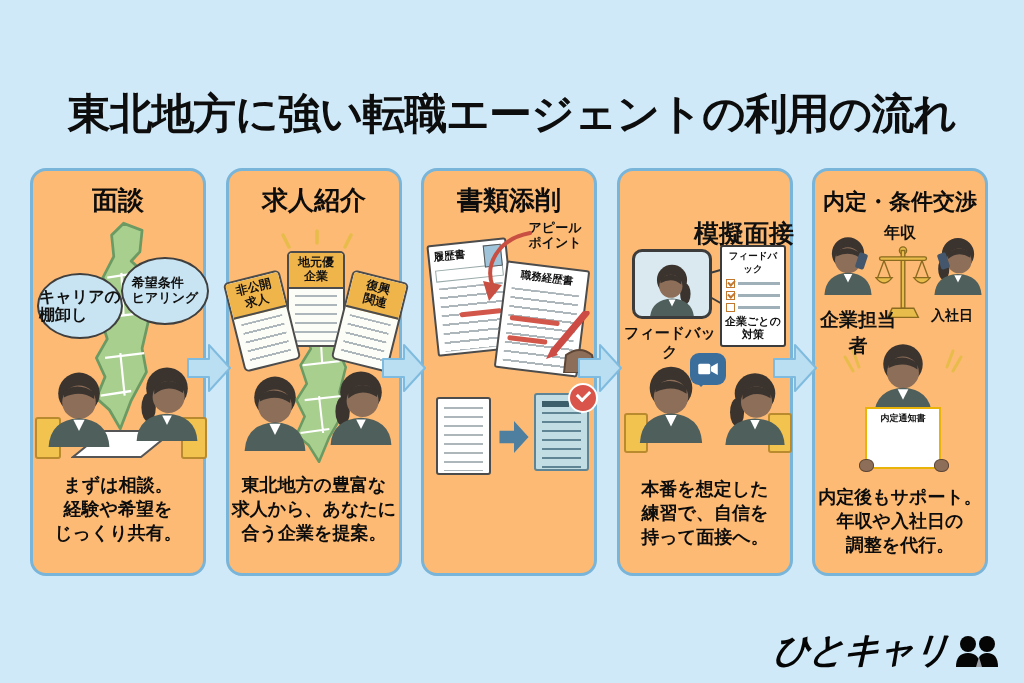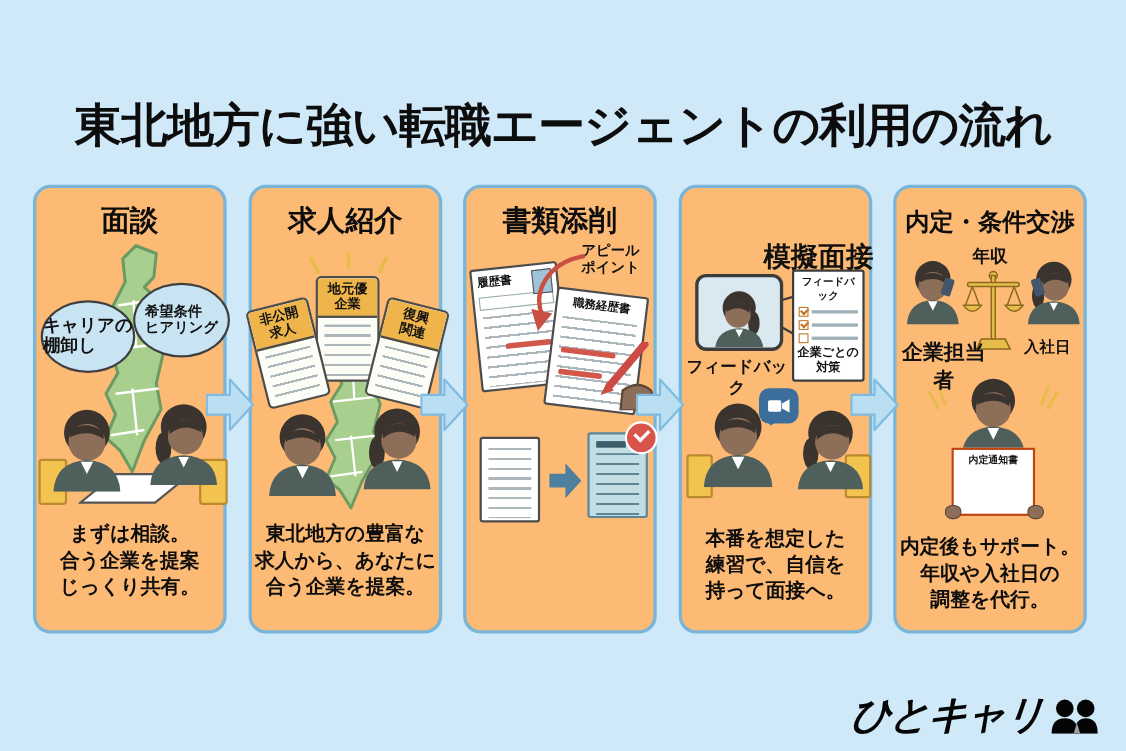--- a/index.html
+++ b/index.html
@@ -88,21 +88,21 @@
     position:absolute;left:70px;top:182px;width:36px;height:32px;background:#3c6e9c;
     border-radius:9px;display:flex;align-items:center;justify-content:center;z-index:4;
   }
   .cam-bubble::after{
     content:"";position:absolute;left:6px;bottom:-7px;border:5px solid transparent;border-top-color:#3c6e9c;
   }
   
   .mini-label{position:absolute;font-weight:700;text-align:center;z-index:3;}
   .phone{position:absolute;width:9px;height:16px;background:#44566b;border-radius:2px;z-index:4;}
   .paper{
-    position:absolute;background:#fff;border:2px solid #c2410c;box-sizing:border-box;
+    position:absolute;background:#fff;border:2px solid #eab308;box-sizing:border-box;
     text-align:center;z-index:3;
   }
   .paper .ptxt{font-size:9px;font-weight:800;margin-top:3px;}
   .hand-dot{position:absolute;width:13px;height:11px;background:#8d6e58;border:1.5px solid #5d4636;border-radius:45%;z-index:4;}
   .chair{position:absolute;background:#f2c44f;border:2px solid #b98a2e;border-radius:3px;z-index:1;box-sizing:border-box;}
   .scene-svg{position:absolute;z-index:2;}
   .person{position:absolute;z-index:2;}
   
   .logo{
     position:absolute;right:26px;bottom:8px;display:flex;align-items:center;gap:6px;
@@ -160,21 +160,21 @@
     <svg class="scene-svg" style="left:38px;top:256px" width="104" height="32" viewBox="0 0 104 32">
       <polygon points="2,30 70,30 102,4 34,4" fill="#fff" stroke="#555" stroke-width="2"></polygon>
     </svg>
     <svg class="person" style="left:6px;top:196px" width="80" height="80" viewBox="0 0 100 100">
         <use href="#person-m"></use>
       </svg>
     <svg class="person" style="left:94px;top:190px" width="80" height="80" viewBox="0 0 100 100">
         <use href="#person-f" transform="translate(100,0) scale(-1,1)"></use>
       </svg>
     <div class="desc" style="top:302px">まずは相談。
-合う企業を提案
+経験や希望を
 じっくり共有。</div>
   </div>
 
   <div class="card" style="left:226px">
     <div class="card-title">求人紹介</div>
     <svg class="scene-svg" style="left:32px;top:110px" width="112" height="190" viewBox="0 0 100 185">
         <use href="#tohoku-map"></use>
       </svg>
     <svg class="scene-svg" style="left:52px;top:58px" width="72" height="20" viewBox="0 0 72 20">
       <path d="M8,18 L2,6 M36,14 L36,2 M64,18 L70,6" stroke="#e8bc4a" stroke-width="3.5" stroke-linecap="round" fill="none"></path>

